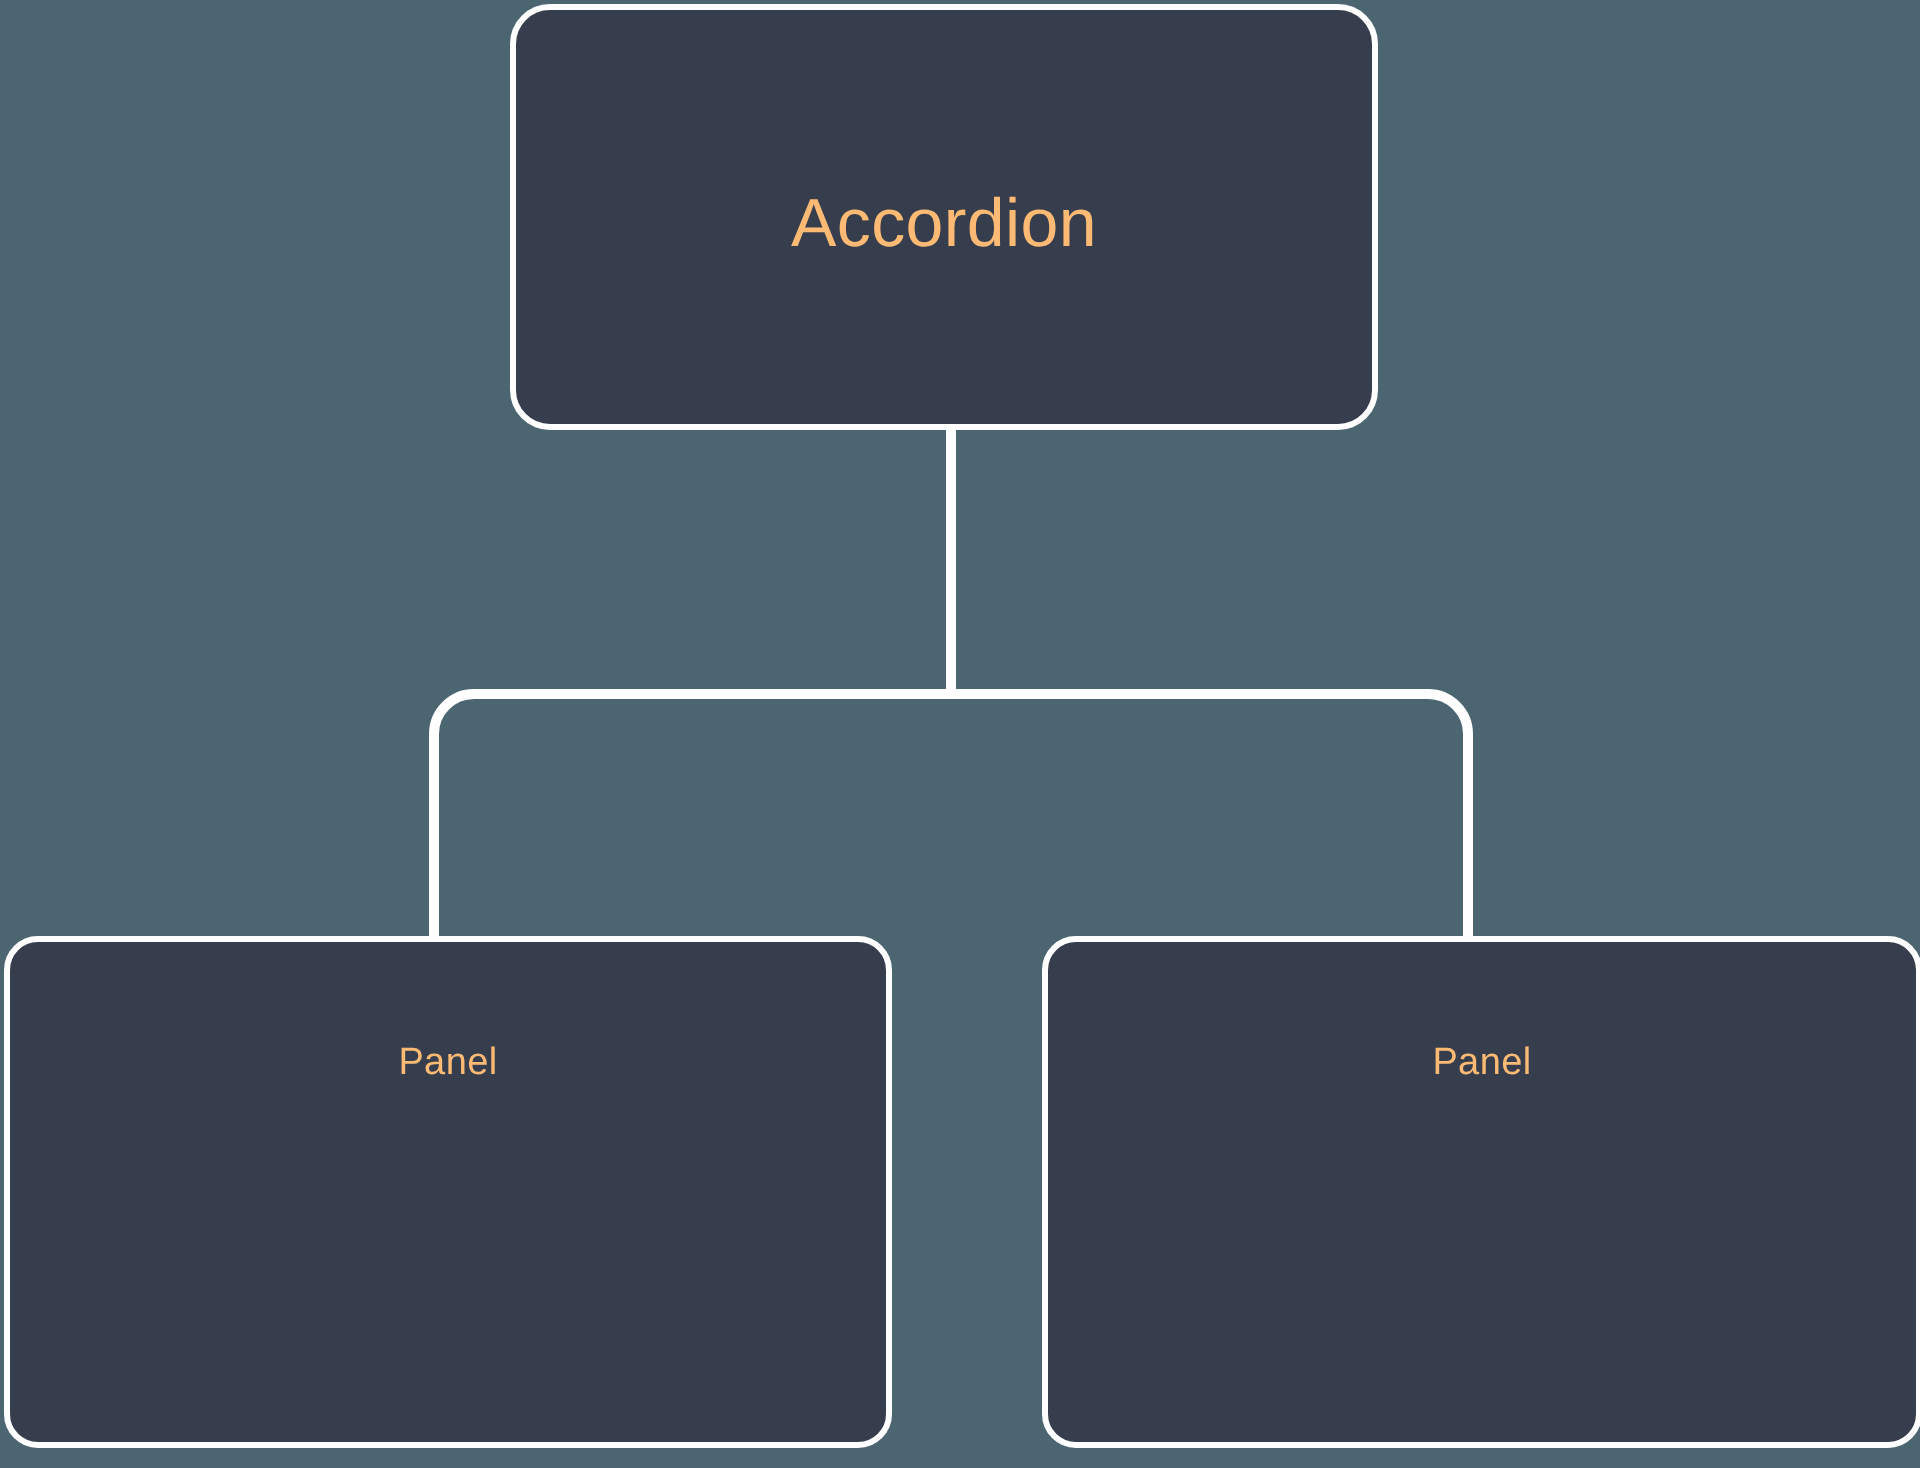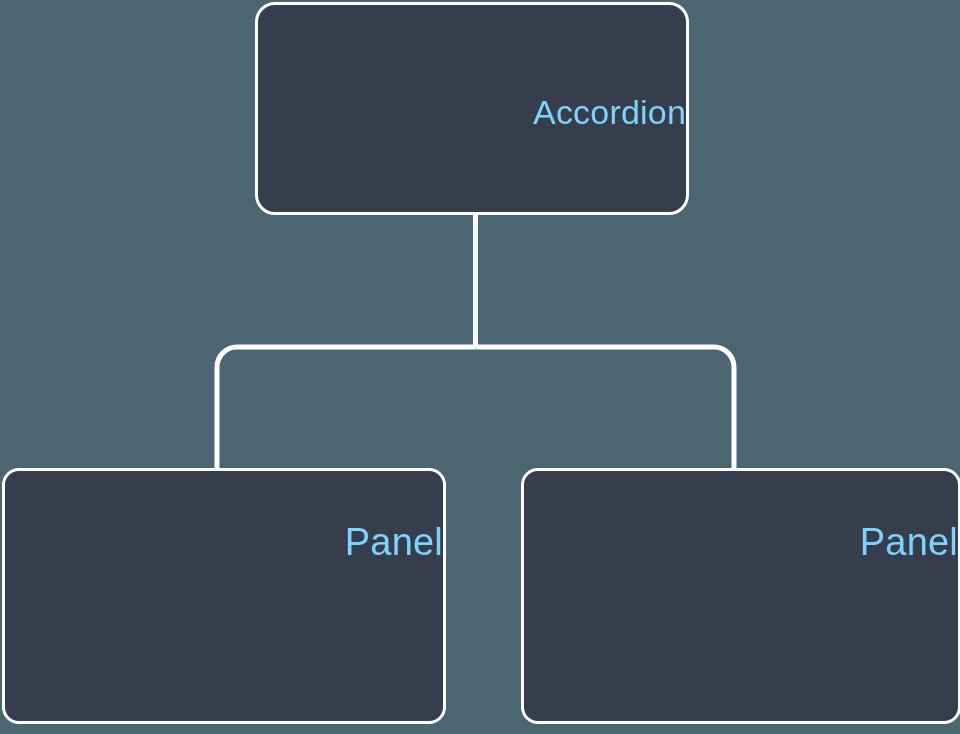--- a/index.html
+++ b/index.html
@@ -22,22 +22,22 @@
     position: absolute;
     box-sizing: border-box;
     background: #363d4d;
     border: 3px solid #ffffff;
     border-radius: 18px;
   }
   .node-title {
     position: absolute;
     left: 0;
     width: 100%;
-    text-align: right;
-    color: #7dd3fc;
+    text-align: center;
+    color: #fdba74;
     font-weight: 400;
     letter-spacing: 0.2px;
   }
 
   
   #root-node {
     left: 255px;
     top: 2px;
     width: 434px;
     height: 213px;
@@ -51,21 +51,21 @@
   
   .panel-node {
     top: 468px;
     height: 256px;
     border-radius: 17px;
   }
   #panel-node-0 { left: 2px;   width: 444px; }
   #panel-node-1 { left: 521px; width: 440px; }
   .panel-node .node-title {
     top: 50px;
-    font-size: 38px;
+    font-size: 19px;
   }
 
   
   #connectors {
     position: absolute;
     left: 0;
     top: 0;
     width: 960px;
     height: 734px;
     pointer-events: none;

